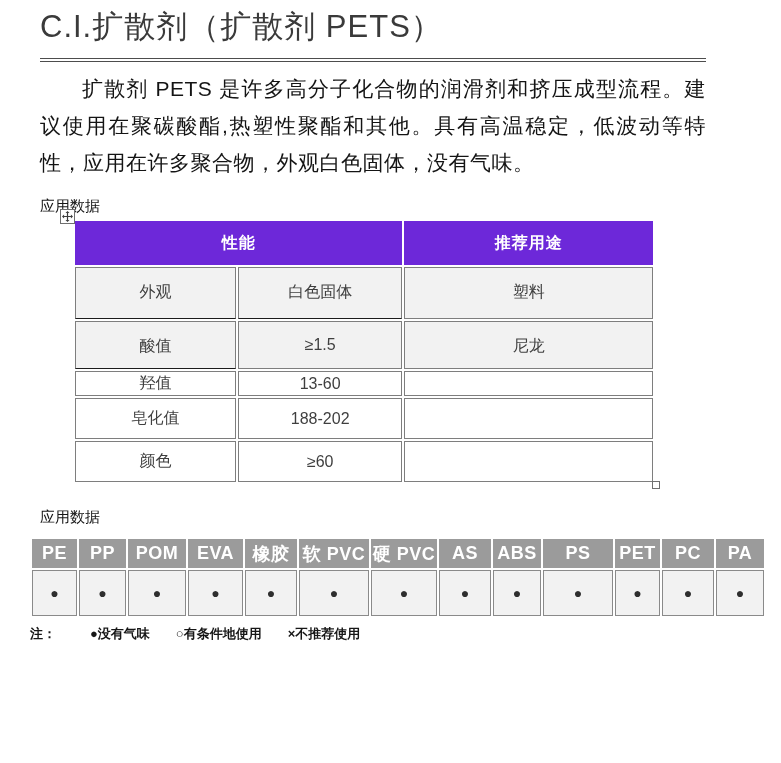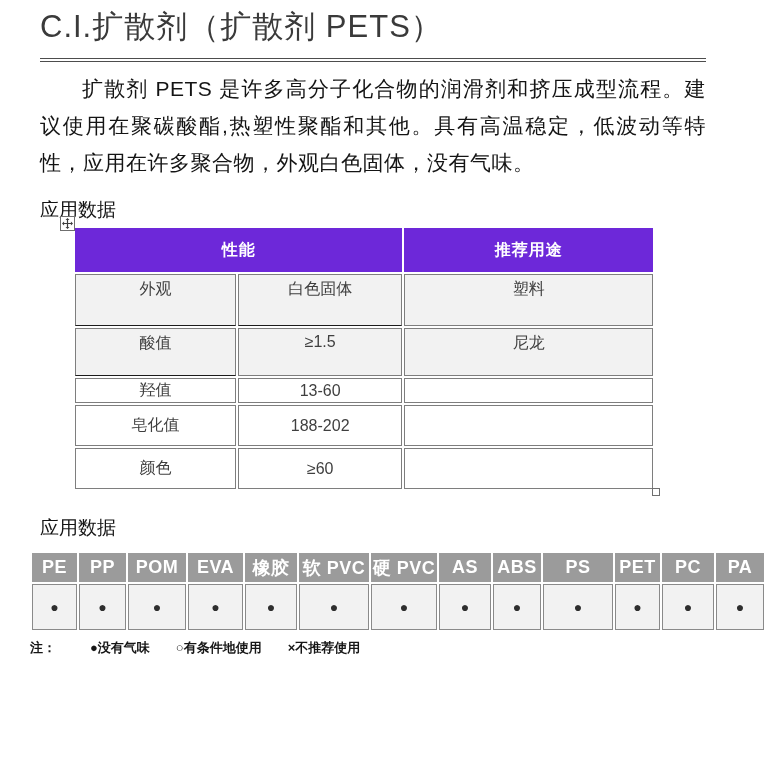--- a/index.html
+++ b/index.html
@@ -18,39 +18,39 @@
   .rule{
     margin:10px 0 0 40px;width:666px;height:2px;
     border-top:1px solid #4d4d4d;border-bottom:1px solid #4d4d4d;
   }
   p.intro{
     margin:8px 0 0 40px;width:666px;
     font-size:21px;line-height:37px;letter-spacing:0.5px;
     text-indent:2em;text-align:justify;color:#141414;
   }
   .label{
-    margin:16px 0 0 40px;font-size:19px;color:#141414;
+    margin:16px 0 0 40px;font-size:15px;color:#141414;
   }
   .label2{margin-top:24px;}
 
   
   .t1wrap{position:relative;margin:3px 0 0 73px;width:582px;}
   table.t1{
     table-layout:fixed;width:582px;
     border-collapse:separate;border-spacing:2px;
     font-size:16px;color:#3f3f3f;
   }
   table.t1 th{
     background:#6d28d9;color:#fff;font-weight:700;font-size:16px;
     height:42px;text-align:center;border:none;letter-spacing:1px;
   }
   table.t1 td{
     border:1px solid #7e7e7e;text-align:center;background:#fff;
   }
-  table.t1 tr.shade td{background:#f2f2f2;vertical-align:top;padding-top:4px;}
+  table.t1 tr.shade td{background:#f2f2f2;vertical-align:top;padding-top:14px;}
   table.t1 tr.plain td{vertical-align:middle;}
   table.t1 td.b-dark{border-bottom:1.5px solid #1c1c1c;}
   .spell{border-bottom:2px dotted #c45ec4;padding-bottom:1px;}
 
   .move-handle{
     position:absolute;left:-13px;top:-10px;width:15px;height:15px;
     background:#fff;border:1px solid #6f6f6f;box-sizing:border-box;
     display:flex;align-items:center;justify-content:center;z-index:3;
   }
   .resize-handle{

